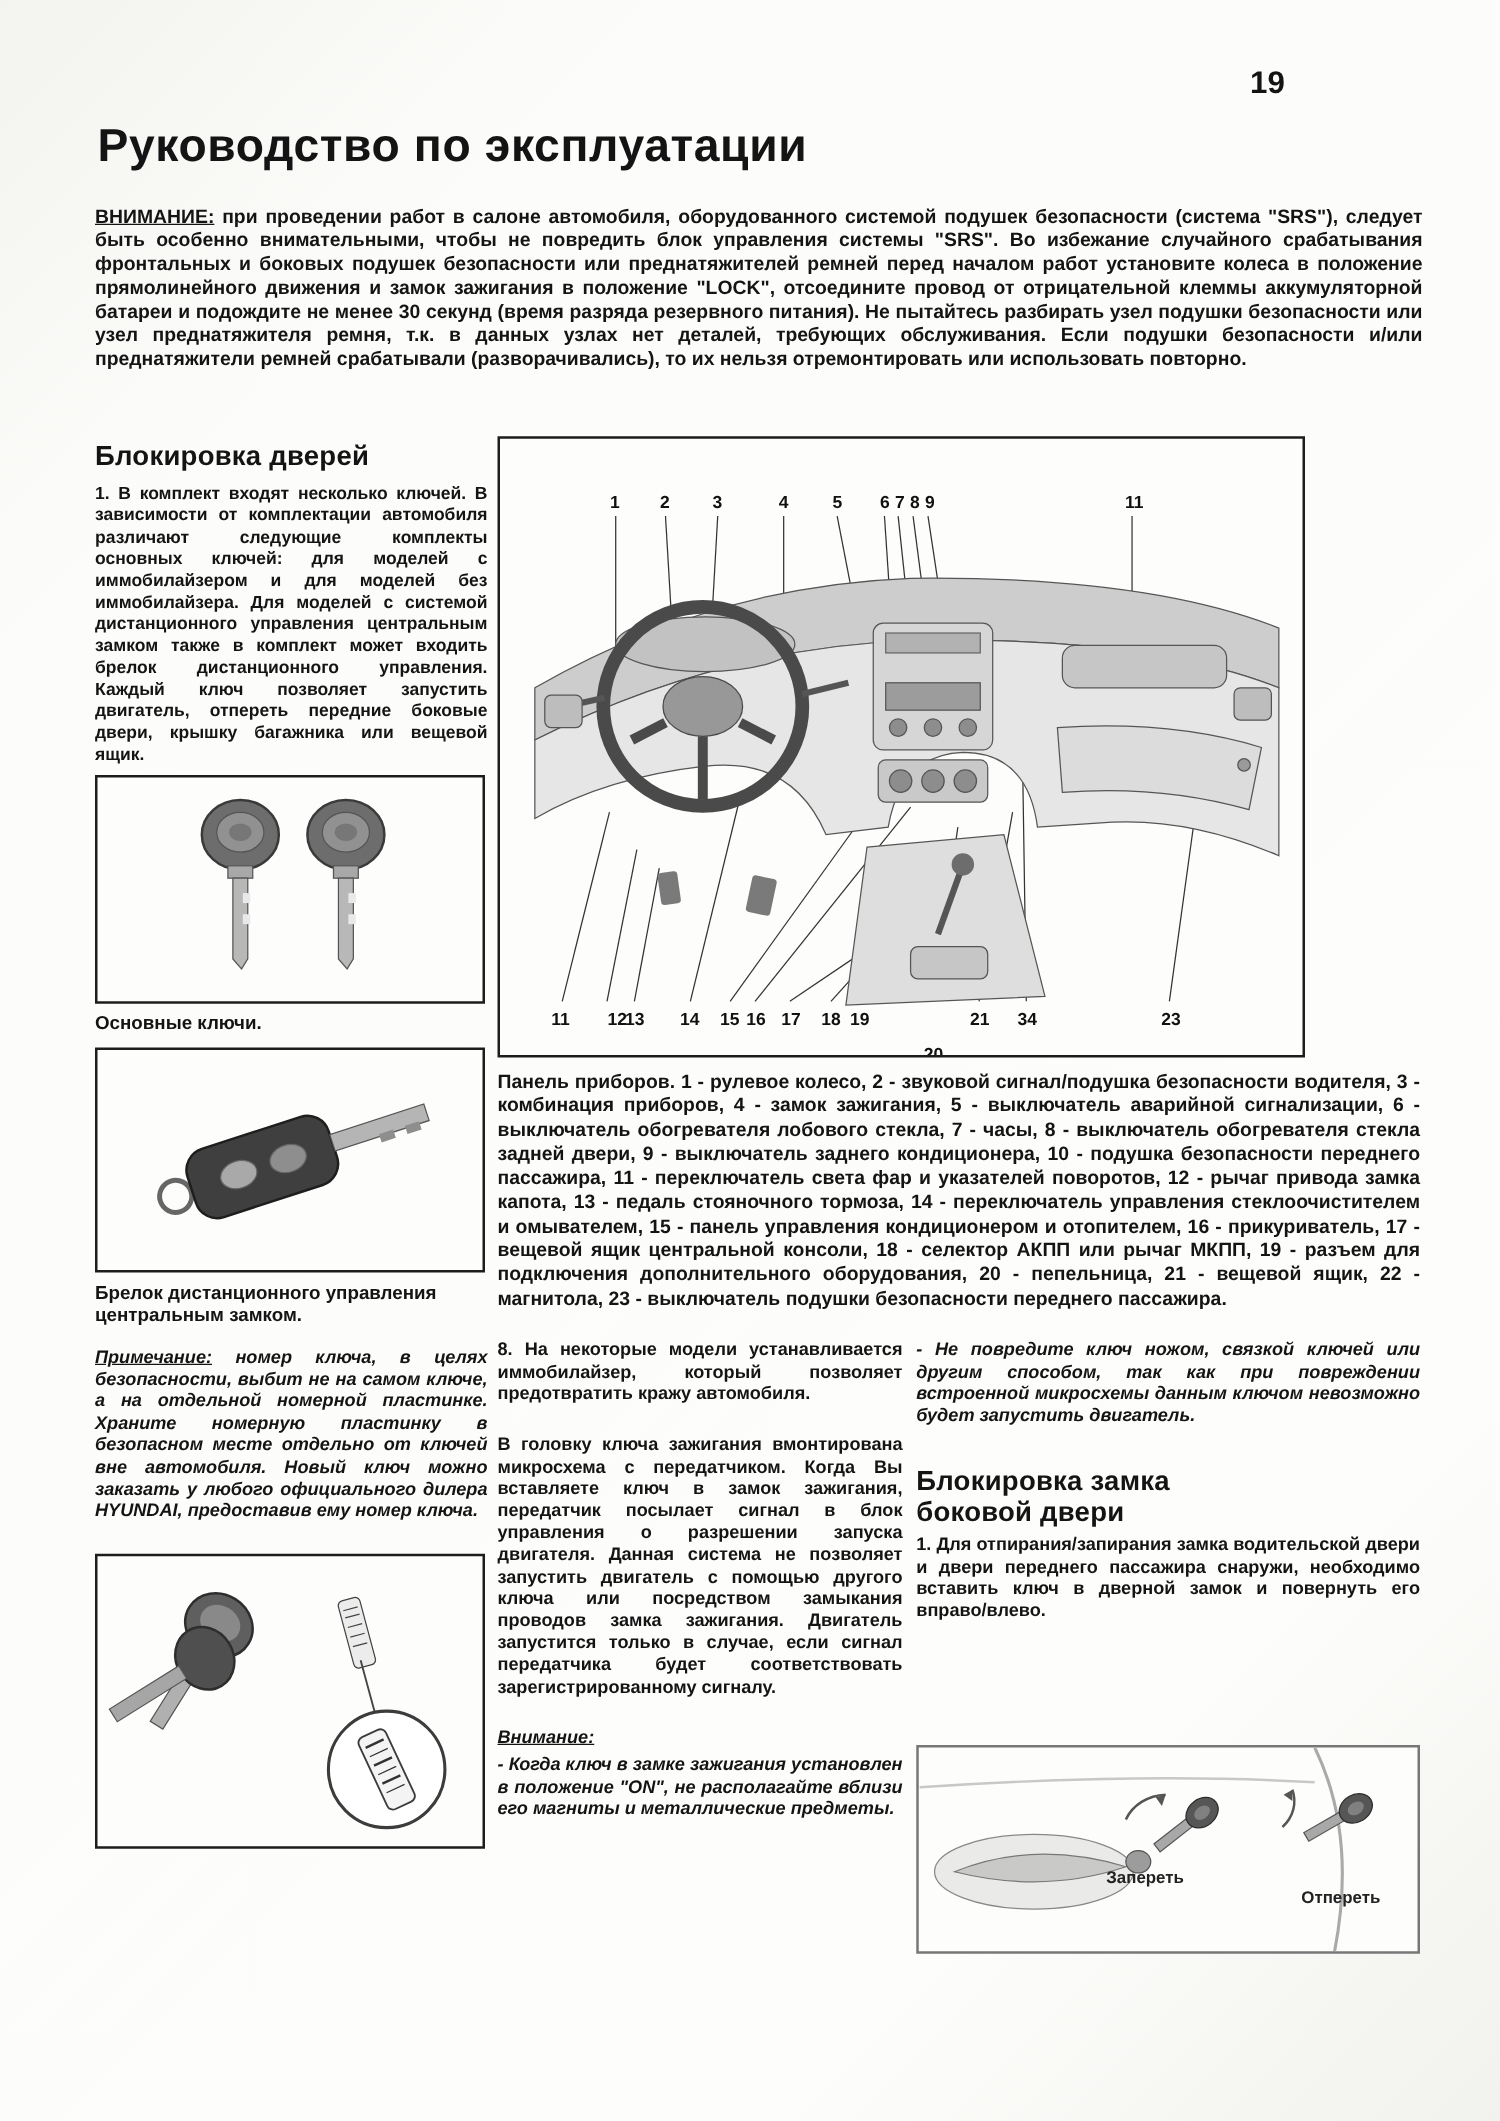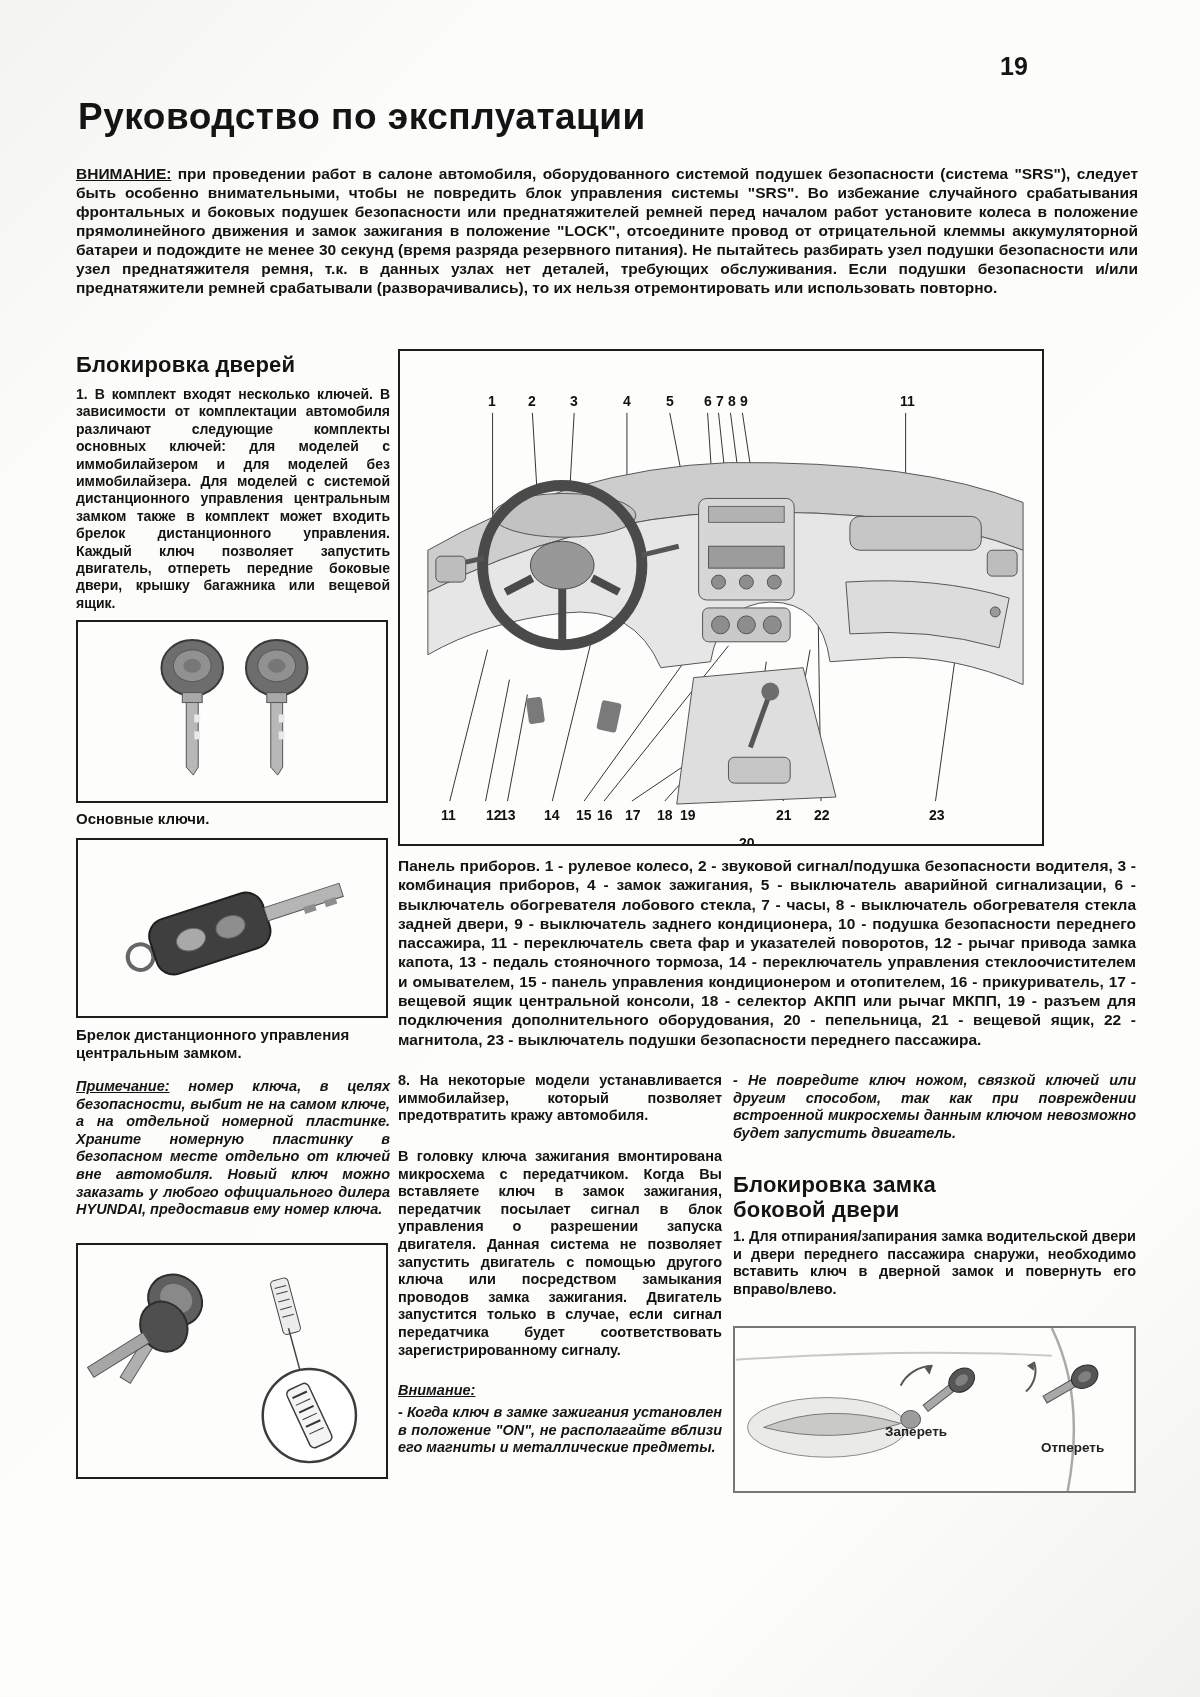--- a/index.html
+++ b/index.html
@@ -186,36 +186,36 @@
   <span class="diagnum" style="left:67px; top:456px;margin-left:19px;">12</span>
   <span class="diagnum" style="left:100px; top:456px;">13</span>
   <span class="diagnum" style="left:144px; top:456px;">14</span>
   <span class="diagnum" style="left:176px; top:456px;">15</span>
   <span class="diagnum" style="left:197px; top:456px;">16</span>
   <span class="diagnum" style="left:225px; top:456px;">17</span>
   <span class="diagnum" style="left:257px; top:456px;">18</span>
   <span class="diagnum" style="left:280px; top:456px;">19</span>
   <span class="diagnum" style="left:339px; top:456px;margin-top:28px;">20</span>
   <span class="diagnum" style="left:376px; top:456px;">21</span>
-  <span class="diagnum" style="left:414px; top:456px;">22</span>
+  <span class="diagnum" style="left:414px; top:456px;">34</span>
   <span class="diagnum" style="left:529px; top:456px;">23</span>
 </div>
 
 <p class="abs just b" style="left:398px; top:856px; width:738px; font-size:15.5px; line-height:19.3px;">Панель приборов. 1 - рулевое колесо, 2 - звуковой сигнал/подушка безопасности водителя, 3 - комбинация приборов, 4 - замок зажигания, 5 - выключатель аварийной сигнализации, 6 - выключатель обогревателя лобового стекла, 7 - часы, 8 - выключатель обогревателя стекла задней двери, 9 - выключатель заднего кондиционера, 10 - подушка безопасности переднего пассажира, 11 - переключатель света фар и указателей поворотов, 12 - рычаг привода замка капота, 13 - педаль стояночного тормоза, 14 - переключатель управления стеклоочистителем и омывателем, 15 - панель управления кондиционером и отопителем, 16 - прикуриватель, 17 - вещевой ящик центральной консоли, 18 - селектор АКПП или рычаг МКПП, 19 - разъем для подключения дополнительного оборудования, 20 - пепельница, 21 - вещевой ящик, 22 - магнитола, 23 - выключатель подушки безопасности переднего пассажира.</p>
 
 <p class="abs just bodytext2" style="left:398px; top:1072px; width:324px;">8. На некоторые модели устанавливается иммобилайзер, который позволяет предотвратить кражу автомобиля.</p>
 <p class="abs just bodytext2" style="left:398px; top:1148px; width:324px;">В головку ключа зажигания вмонтирована микросхема с передатчиком. Когда Вы вставляете ключ в замок зажигания, передатчик посылает сигнал в блок управления о разрешении запуска двигателя. Данная система не позволяет запустить двигатель с помощью другого ключа или посредством замыкания проводов замка зажигания. Двигатель запустится только в случае, если сигнал передатчика будет соответствовать зарегистрированному сигналу.</p>
 <p class="abs notetext u" style="left:398px; top:1382px;">Внимание:</p>
 <p class="abs just notetext" style="left:398px; top:1404px; width:324px;">- Когда ключ в замке зажигания установлен в положение "ON", не располагайте вблизи его магниты и металлические предметы.</p>
 
 <p class="abs just notetext" style="left:733px; top:1072px; width:403px;">- Не повредите ключ ножом, связкой ключей или другим способом, так как при повреждении встроенной микросхемы данным ключом невозможно будет запустить двигатель.</p>
 <h2 class="abs colheading" style="left:733px; top:1172px; width:300px; line-height:25px;">Блокировка замка боковой двери</h2>
 <p class="abs just bodytext2" style="left:733px; top:1228px; width:403px;">1. Для отпирания/запирания замка водительской двери и двери переднего пассажира снаружи, необходимо вставить ключ в дверной замок и повернуть его вправо/влево.</p>
 
-<div class="abs imgbox" style="left:733px; top:1326px; width:403px; height:167px; border-color:#777;">
+<div class="abs imgbox" style="left:733px; top:1396px; width:403px; height:167px; border-color:#777;">
   <svg viewBox="0 0 400 164" width="399" height="163" style="position:absolute; left:0; top:0;">
     <path d="M318,0 Q352,70 334,164" stroke="#aaa" fill="none" stroke-width="2.5"></path>
     <path d="M0,32 Q180,20 318,28" stroke="#c8c8c8" fill="none" stroke-width="2"></path>
     <ellipse cx="92" cy="100" rx="80" ry="30" fill="#eaeae8" stroke="#888"></ellipse>
     <path d="M28,100 Q92,74 166,96 Q100,118 28,100 Z" fill="#c9c9c7" stroke="#777"></path>
     <ellipse cx="176" cy="92" rx="10" ry="9" fill="#9c9c9c" stroke="#555"></ellipse>
     <g transform="rotate(-38 210 66)">
       <rect x="186" y="62" width="36" height="8" fill="#a8a8a8" stroke="#555"></rect>
       <ellipse cx="232" cy="66" rx="14" ry="11" fill="#565656" stroke="#2c2c2c"></ellipse>
       <ellipse cx="232" cy="66" rx="7" ry="5" fill="#808080"></ellipse>

